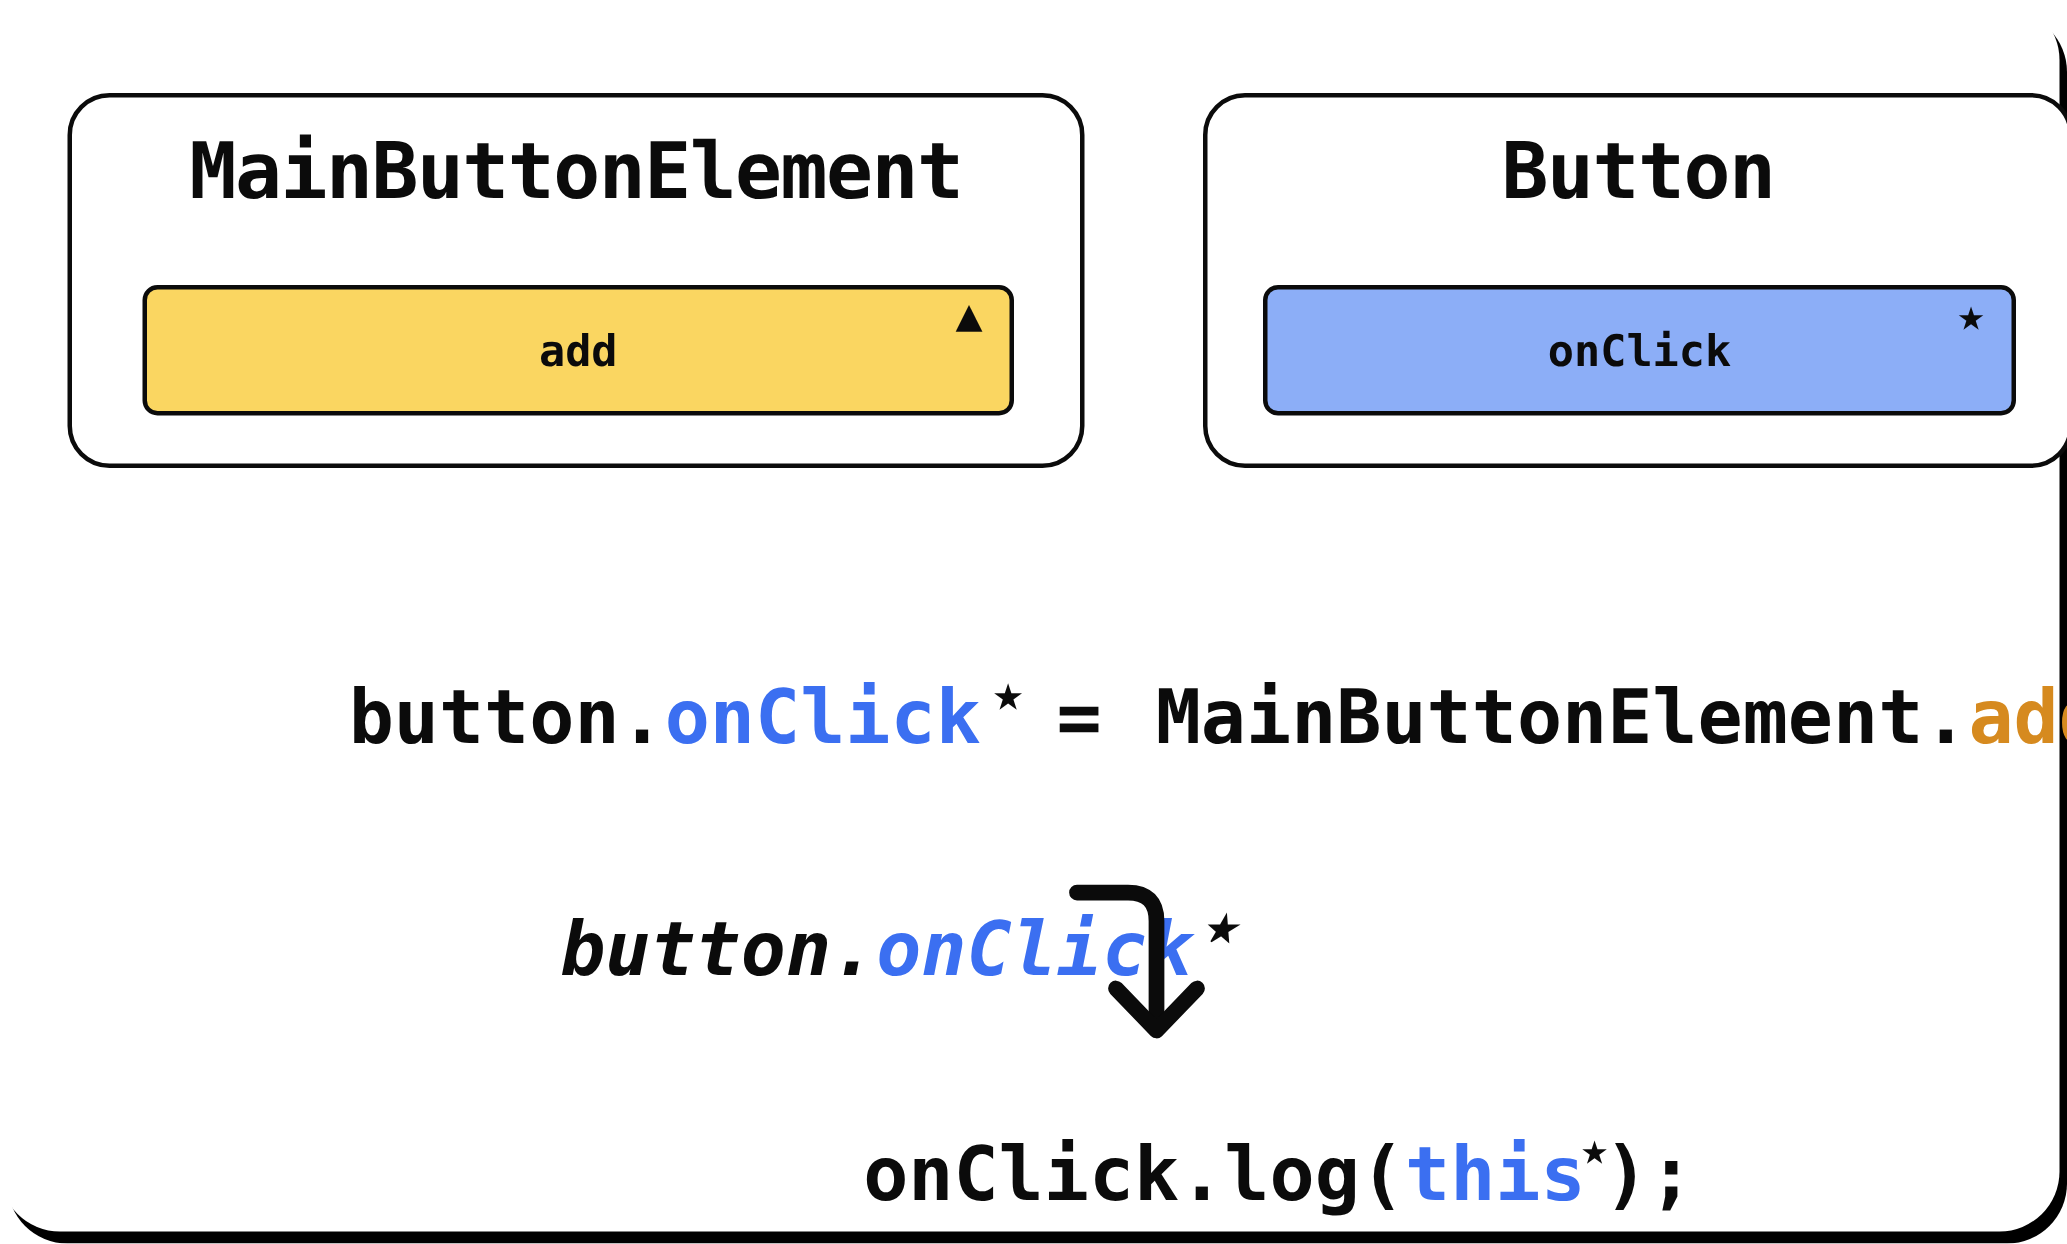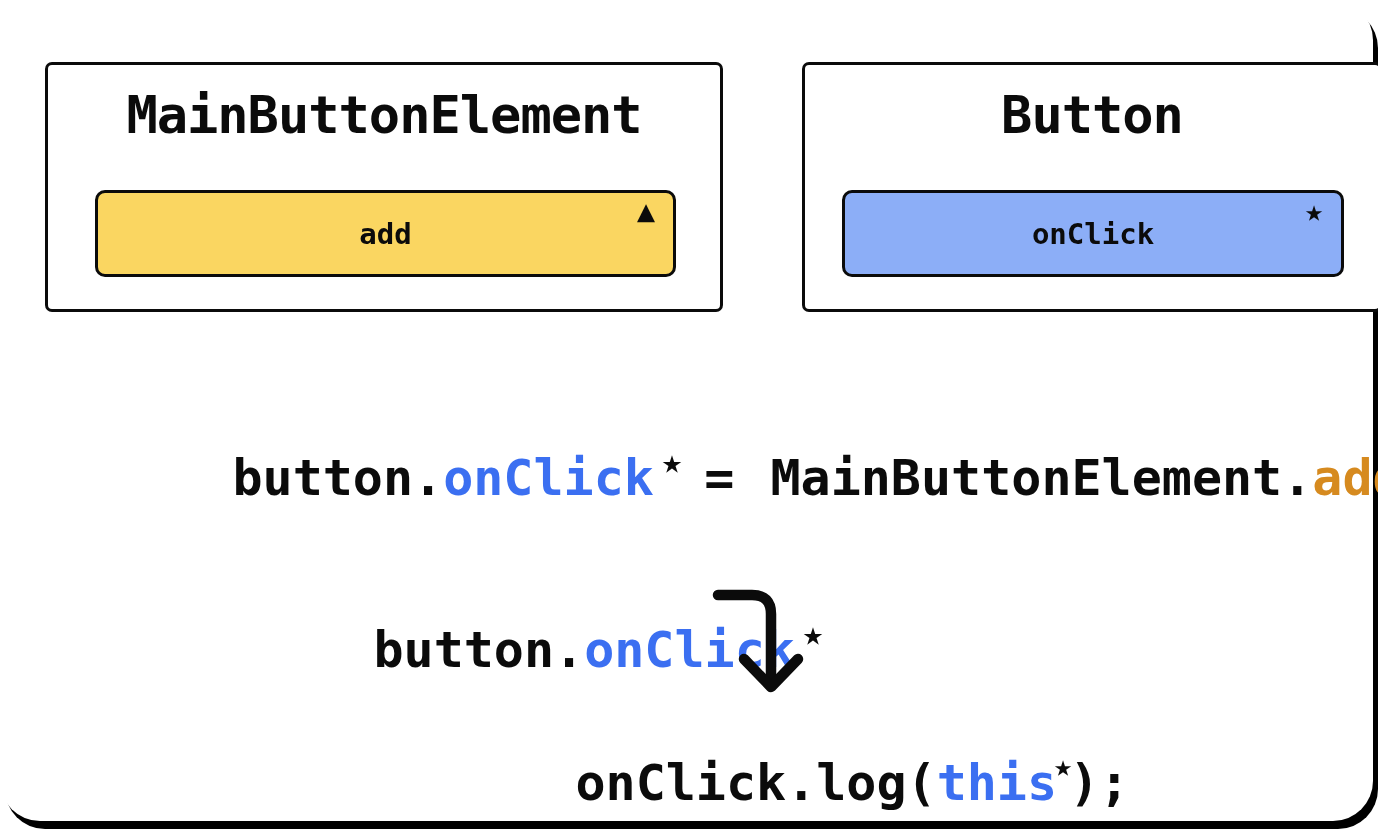--- a/index.html
+++ b/index.html
@@ -10,21 +10,21 @@
     font-weight:bold;color:#0b0b0b;
   }
   .page{
     position:absolute;inset:0 5px 8px 0;background:#ffffff;
     border-radius:40px;box-shadow:5px 8px 0 0 #000000;
   }
 
   
   .card{
     position:absolute;top:62px;height:250px;background:#ffffff;
-    border:3.5px solid #0b0b0b;border-radius:7px;box-sizing:border-box;
+    border:3.5px solid #0b0b0b;border-radius:28px;box-sizing:border-box;
   }
   .card-main{left:45px;width:678px;}
   .card-button{left:802px;width:580px;}
   .card-title{
     text-align:center;margin-top:24px;font-size:52px;line-height:52px;
     letter-spacing:-1px;
   }
   .ui-button{
     position:absolute;top:125px;height:87px;border:3.5px solid #0b0b0b;
     border-radius:10px;box-sizing:border-box;
@@ -35,21 +35,21 @@
     position:absolute;inset:0;display:flex;align-items:center;justify-content:center;
     font-size:29px;
   }
   .ui-button .btn-marker{
     position:absolute;top:3px;right:18px;font-size:30px;line-height:1;
   }
 
   
   .code{position:absolute;font-size:50px;line-height:50px;white-space:pre;}
   .line-assign{left:112px;top:403px;}
-  .line-call{left:253px;top:575px;}
+  .line-call{left:253px;top:558px;font-style:italic;}
   .line-log{left:455px;top:708px;}
   .blue{color:#3B6FF1;}
   .orange{color:#D68A1F;}
   .op{margin-left:18px;margin-right:36px;}
   .sup-star{
     display:inline-block;font-size:34px;transform:translateY(-22px);
     margin:0 4px 0 8px;color:#0b0b0b;
   }
   .sup-tight{
     display:inline-block;font-size:30px;transform:translateY(-24px);

